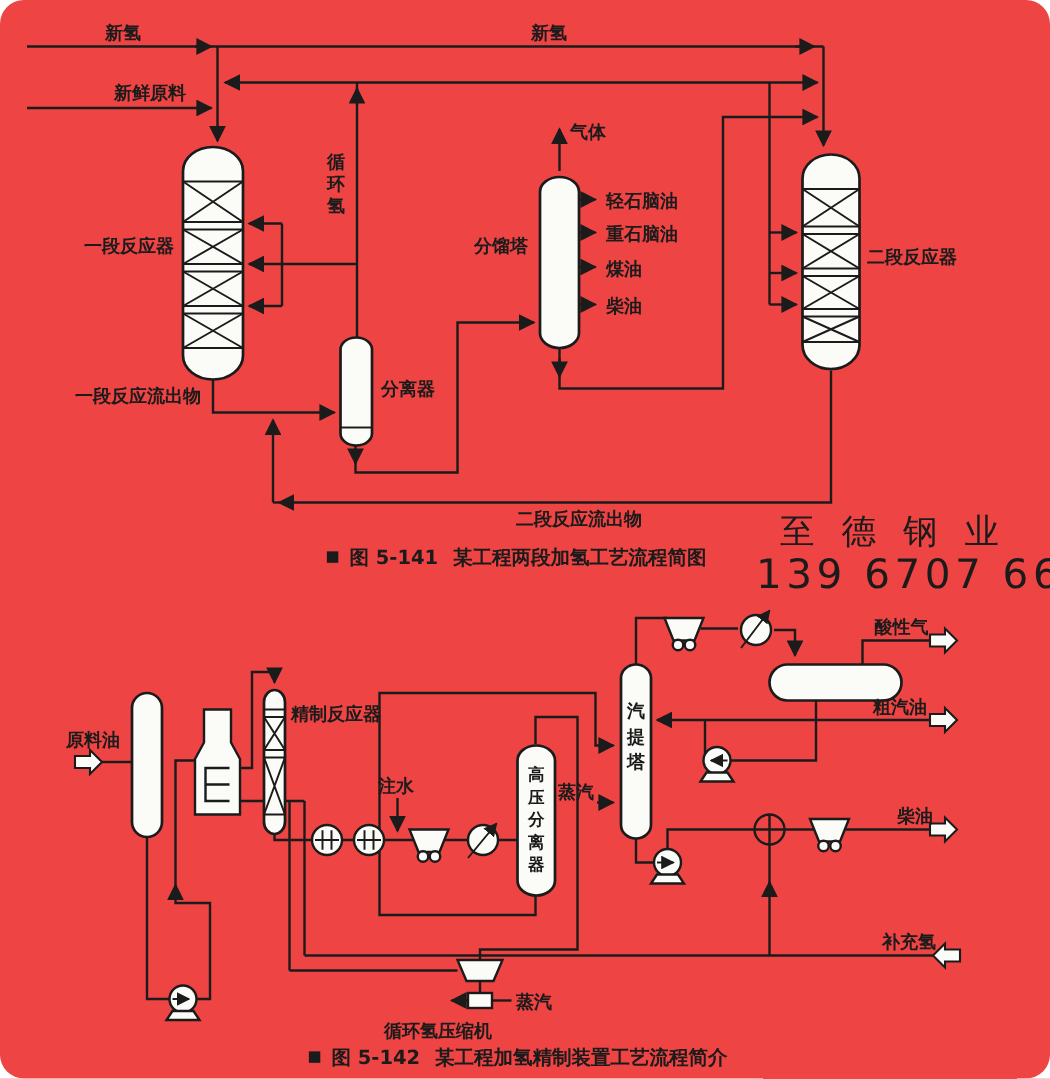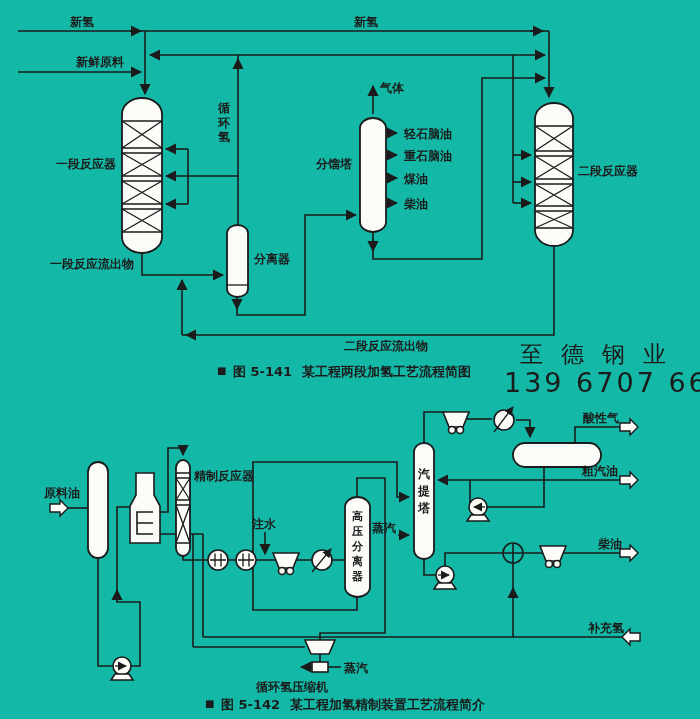--- a/index.html
+++ b/index.html
@@ -1,17 +1,17 @@
 <!DOCTYPE html>
 <html><head>
 <meta charset="utf-8">
 <style>
   html,body{margin:0;padding:0;background:#ffffff;}
-  .page{position:relative;width:700px;height:719px;background:#14b8a6;overflow:hidden;
-        font-family:"DejaVu Sans",sans-serif;}
+  .page{position:relative;width:700px;height:719px;background:#ef4444;overflow:hidden;
+        font-family:"DejaVu Sans",sans-serif;border-radius:16px;}
   svg{position:absolute;left:0;top:0;}
   svg text{font-family:"DejaVu Sans",sans-serif;fill:#1b1b1b;font-weight:600;}
   .lbl{font-size:12px;}
   .lbl-sm{font-size:11px;}
   .cap{font-size:13px;font-weight:700;}
   .capmark{font-size:10px;font-weight:700;}
   .wm1{font-size:23px;letter-spacing:18px;font-weight:400;}
   .wm2{font-size:27px;letter-spacing:3px;font-weight:400;}
   .pline{stroke:#1b1b1b;stroke-width:1.6;fill:none;}
   .pthin{stroke:#1b1b1b;stroke-width:1.3;fill:none;}

